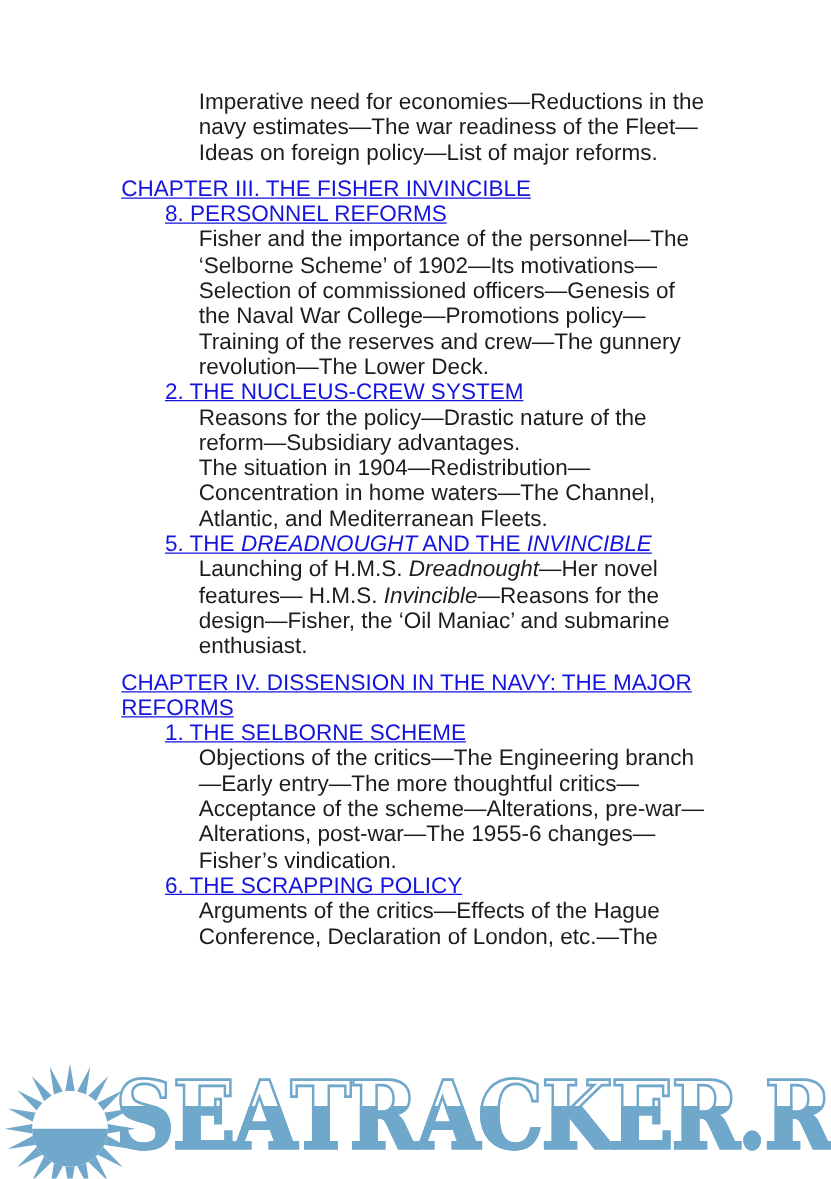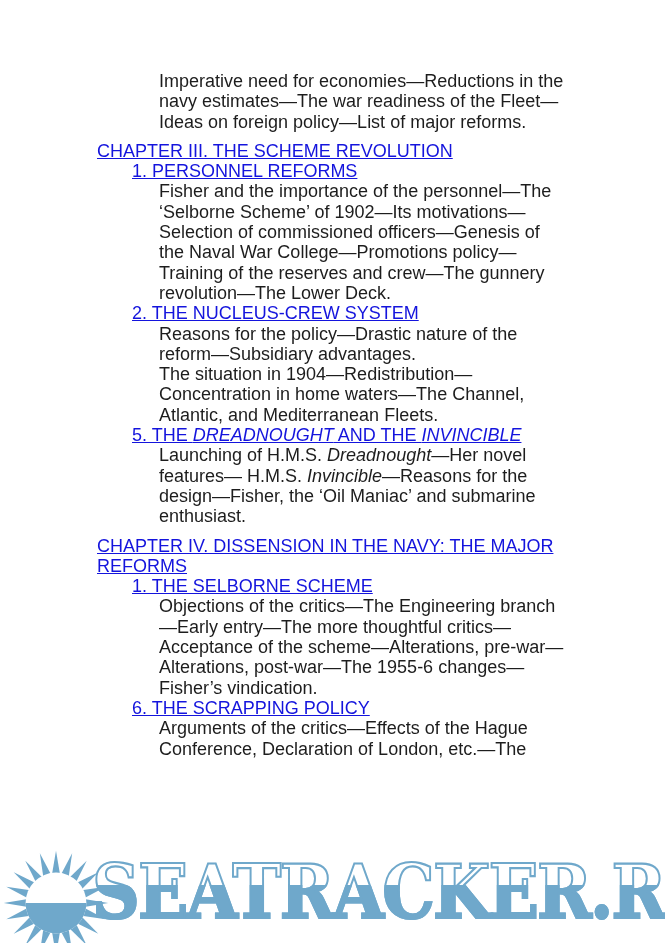--- a/index.html
+++ b/index.html
@@ -65,22 +65,22 @@
 </style>
 </head>
 <body>
 
 <div class="page">
 
   <div class="toc" id="toc">
       <div class="entry description"><span>Imperative need for economies—Reductions in the
 navy estimates—The war readiness of the Fleet—
 Ideas on foreign policy—List of major reforms.</span></div>
-      <a class="entry chapter"><span>CHAPTER III. THE SCHEME REVOLUTION</span></a>
-      <a class="entry section"><span>1. PERSONNEL REFORMS</span></a>
+      <a class="entry chapter"><span>CHAPTER III. THE FISHER INVINCIBLE</span></a>
+      <a class="entry section"><span>8. PERSONNEL REFORMS</span></a>
       <div class="entry description"><span>Fisher and the importance of the personnel—The
 ‘Selborne Scheme’ of 1902—Its motivations—
 Selection of commissioned officers—Genesis of
 the Naval War College—Promotions policy—
 Training of the reserves and crew—The gunnery
 revolution—The Lower Deck.</span></div>
       <a class="entry section"><span>2. THE NUCLEUS-CREW SYSTEM</span></a>
       <div class="entry description"><span>Reasons for the policy—Drastic nature of the
 reform—Subsidiary advantages.</span></div>
       <div class="entry description"><span>The situation in 1904—Redistribution—

